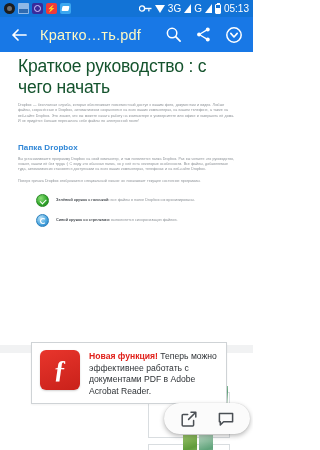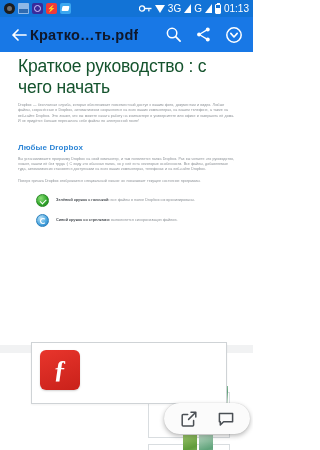--- a/index.html
+++ b/index.html
@@ -37,22 +37,22 @@
   .batt::before{content:"";position:absolute;left:1.5px;top:-2px;width:3px;height:1.5px;background:#fff;}
 
   
   .appbar{
     position:absolute;left:0;top:17px;width:253px;height:35px;
     background:#1878e6;display:flex;align-items:center;box-sizing:border-box;
     padding:0 8px;
   }
   .back-btn{width:22px;height:22px;display:flex;align-items:center;justify-content:center;cursor:pointer;}
   .title{
-    color:#0f172a;font-size:14.5px;white-space:nowrap;
-    overflow:hidden;font-weight:bold;letter-spacing:.2px;
+    color:#fef9c3;font-size:14.5px;margin-left:10px;white-space:nowrap;
+    overflow:hidden;font-weight:normal;letter-spacing:.2px;
   }
   .bar-actions{margin-left:auto;display:flex;align-items:center;gap:11px;padding-right:2px;}
   .bar-btn{width:19px;height:19px;display:flex;align-items:center;justify-content:center;cursor:pointer;}
 
   
   .page{
     position:absolute;left:0;top:52px;width:253px;height:398px;
     background:#ffffff;overflow:hidden;
   }
   .doc-inner{position:absolute;left:0;top:0;width:253px;}
@@ -151,21 +151,21 @@
         <circle cx="3" cy="5.5" r="2.6" fill="none" stroke="#fff" stroke-width="1.3"></circle>
         <rect x="5.2" y="4.8" width="7.3" height="1.4" fill="#fff"></rect>
         <rect x="9.2" y="6.2" width="1.3" height="2.2" fill="#fff"></rect>
       </svg>
       <span class="wifi-tri"></span>
       <span class="sb-txt">3G</span>
       <span class="sig-tri"></span>
       <span class="sb-txt">G</span>
       <span class="sig-tri"></span>
       <span class="batt"></span>
-      <span class="sb-txt">01:13</span>
+      <span class="sb-txt">05:13</span>
     </div>
   </div>
 
   <div class="appbar">
     <div class="back-btn">
       <svg width="20" height="20" viewBox="0 0 20 20">
         <path d="M17 10H4M9 5L4 10l5 5" fill="none" stroke="#fff" stroke-width="1.7" stroke-linecap="round" stroke-linejoin="round"></path>
       </svg>
     </div>
     <div class="title">Кратко…ть.pdf</div>
@@ -193,21 +193,21 @@
     </div>
   </div>
 
   <div class="page">
     <div class="doc-inner">
 
       <div class="doc-title">Краткое руководство : с чего начать</div>
 
       <div class="para">Dropbox — бесплатная служба, которая обеспечивает повсеместный доступ к вашим фото, документам и видео. Любые файлы, сохранённые в Dropbox, автоматически сохраняются на всех ваших компьютерах, на вашем телефоне, а также на веб-сайте Dropbox. Это значит, что вы можете начать работу на компьютере в университете или офисе и завершить её дома. И не придётся больше пересылать себе файлы по электронной почте!</div>
 
-      <div class="sec-head h2">Любые Dropbox</div>
+      <div class="sec-head h2">Папка Dropbox</div>
       <div class="para">Вы устанавливаете программу Dropbox на свой компьютер, и там появляется папка Dropbox. Раз вы читаете это руководство, значит, нашли её без труда :) С виду это обычная папка, но у неё есть некоторые особенности. Все файлы, добавляемые туда, автоматически становятся доступными на всех ваших компьютерах, телефонах и на веб-сайте Dropbox.</div>
       <div class="para tight">Поверх ярлыка Dropbox отображается специальный значок: он показывает текущее состояние программы.</div>
 
       <div class="bullets">
         <div class="brow">
           <span class="bico green"></span>
           <span class="btxt"><b>Зелёный кружок с галочкой:</b><span> все файлы в папке Dropbox синхронизированы.</span></span>
         </div>
         <div class="brow">
           <span class="bico blue"></span>
@@ -226,20 +226,21 @@
 
     <div class="art-photo" style="left:183px;top:383px;width:14px;height:30px;"></div>
     <div class="art-photo2" style="left:199px;top:383px;width:14px;height:30px;"></div>
 
   </div>
 
   <div class="promo">
     <div class="acro">
       <div class="glyph">ƒ</div>
     </div>
+    <div class="promo-txt"><span class="hot">Новая функция!</span><span> Теперь можно эффективнее работать с документами PDF в Adobe Acrobat Reader.</span></div>
   </div>
 
   <div class="fab">
     <div class="fab-btn">
       <svg width="18" height="18" viewBox="0 0 18 18">
         <path d="M11 2.2h4.8V7" fill="none" stroke="#4a4f54" stroke-width="1.5" stroke-linecap="round" stroke-linejoin="round"></path>
         <path d="M15.3 2.7L8.6 9.4" fill="none" stroke="#4a4f54" stroke-width="1.5" stroke-linecap="round"></path>
         <path d="M13.6 10.4v4.6a.9.9 0 0 1-.9.9H3.1a.9.9 0 0 1-.9-.9V5.4a.9.9 0 0 1 .9-.9h4.6" fill="none" stroke="#4a4f54" stroke-width="1.5" stroke-linecap="round" stroke-linejoin="round"></path>
       </svg>
     </div>

